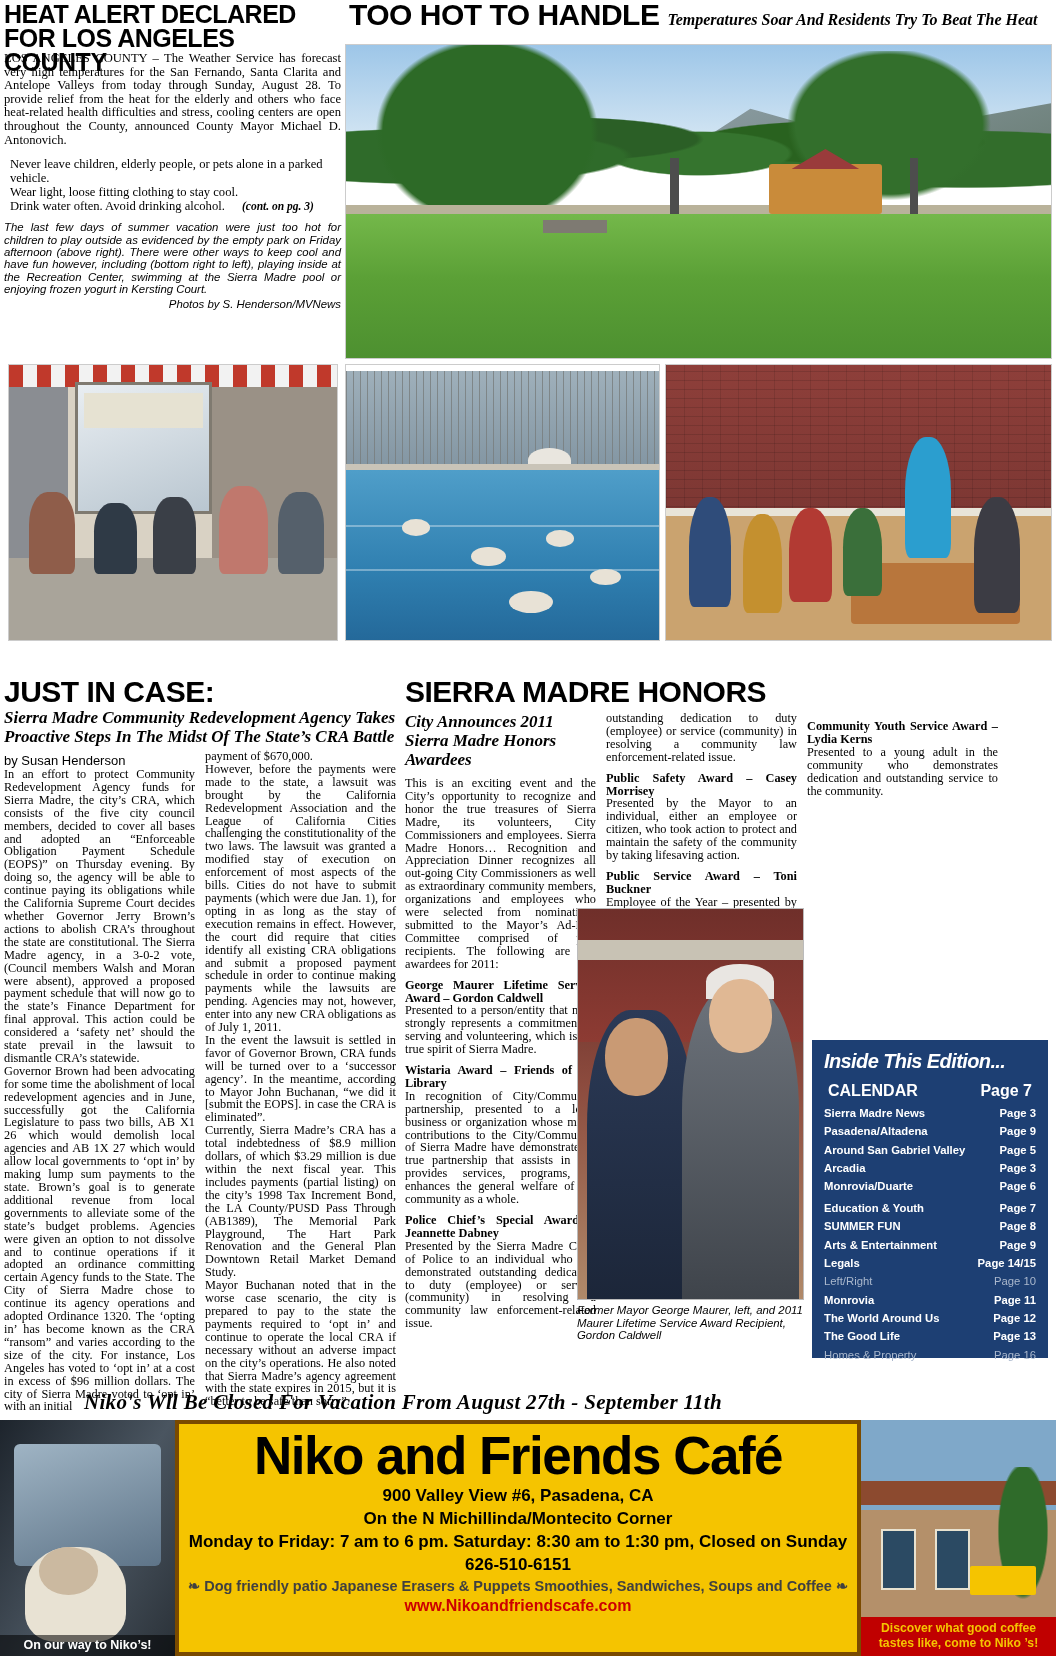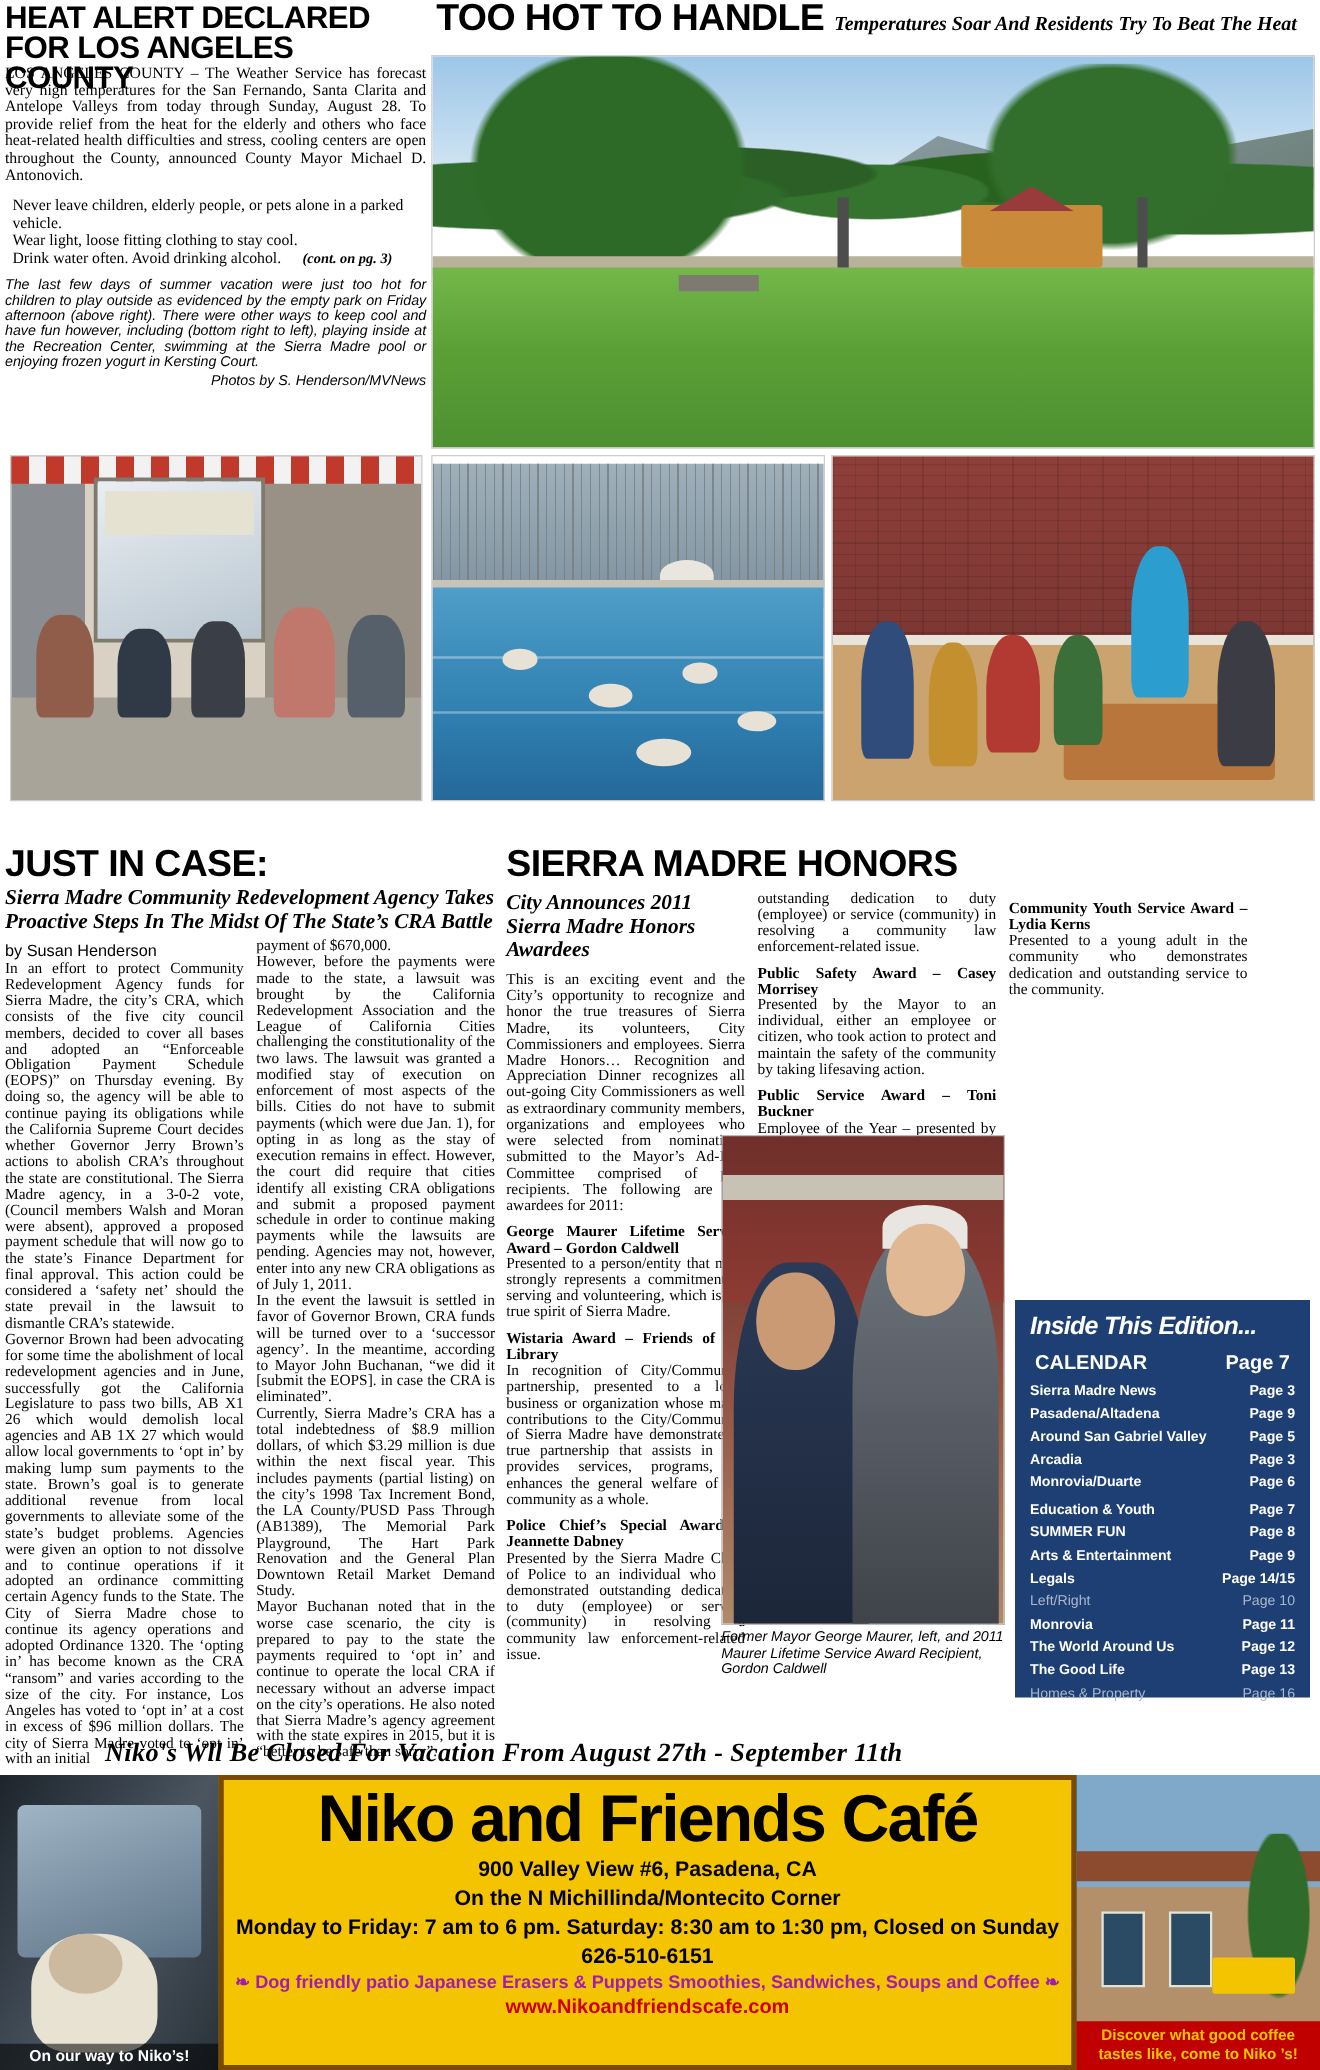--- a/index.html
+++ b/index.html
@@ -256,21 +256,21 @@
   .ad-title {
     font-family:"Liberation Sans", sans-serif; font-weight:bold;
     font-size:53px; line-height:56px; letter-spacing:-1.5px; color:#000;
   }
   .ad-line {
     font-family:"Liberation Sans", sans-serif; font-weight:bold;
     font-size:17px; line-height:23px; color:#000;
   }
   .ad-feat {
     font-family:"Liberation Sans", sans-serif; font-weight:bold;
-    font-size:14.5px; line-height:20px; color:#a21caf;
+    font-size:14.5px; line-height:20px; color:#404040;
   }
   .ad-url {
     font-family:"Liberation Sans", sans-serif; font-weight:bold;
     font-size:16px; color:#cc0000; margin-top:1px;
   }
   .ad-right { width:195px; position:relative; overflow:hidden; background:#123; }
   .ad-bldg { position:absolute; inset:0; background:linear-gradient(#7fa8c9 0 38%, #b4906a 38% 100%); }
   .ad-bldg .roof { position:absolute; left:0; top:26%; width:100%; height:10%; background:#8c4a2f; }
   .ad-bldg .w1 { position:absolute; left:10%; top:46%; width:18%; height:26%; background:#2b4a63; border:2px solid #e8e2d0; }
   .ad-bldg .w2 { position:absolute; left:38%; top:46%; width:18%; height:26%; background:#2b4a63; border:2px solid #e8e2d0; }

